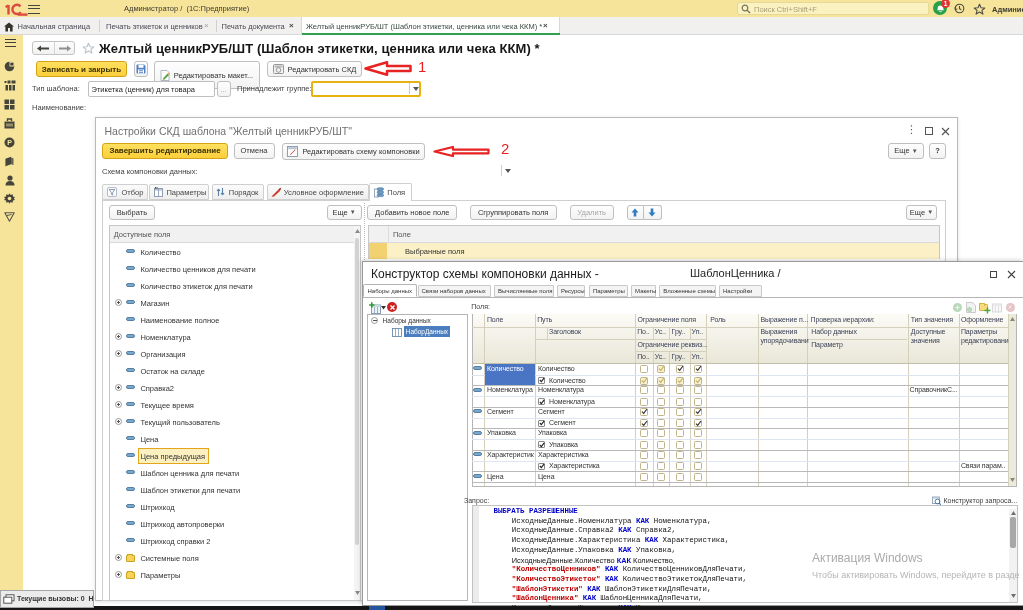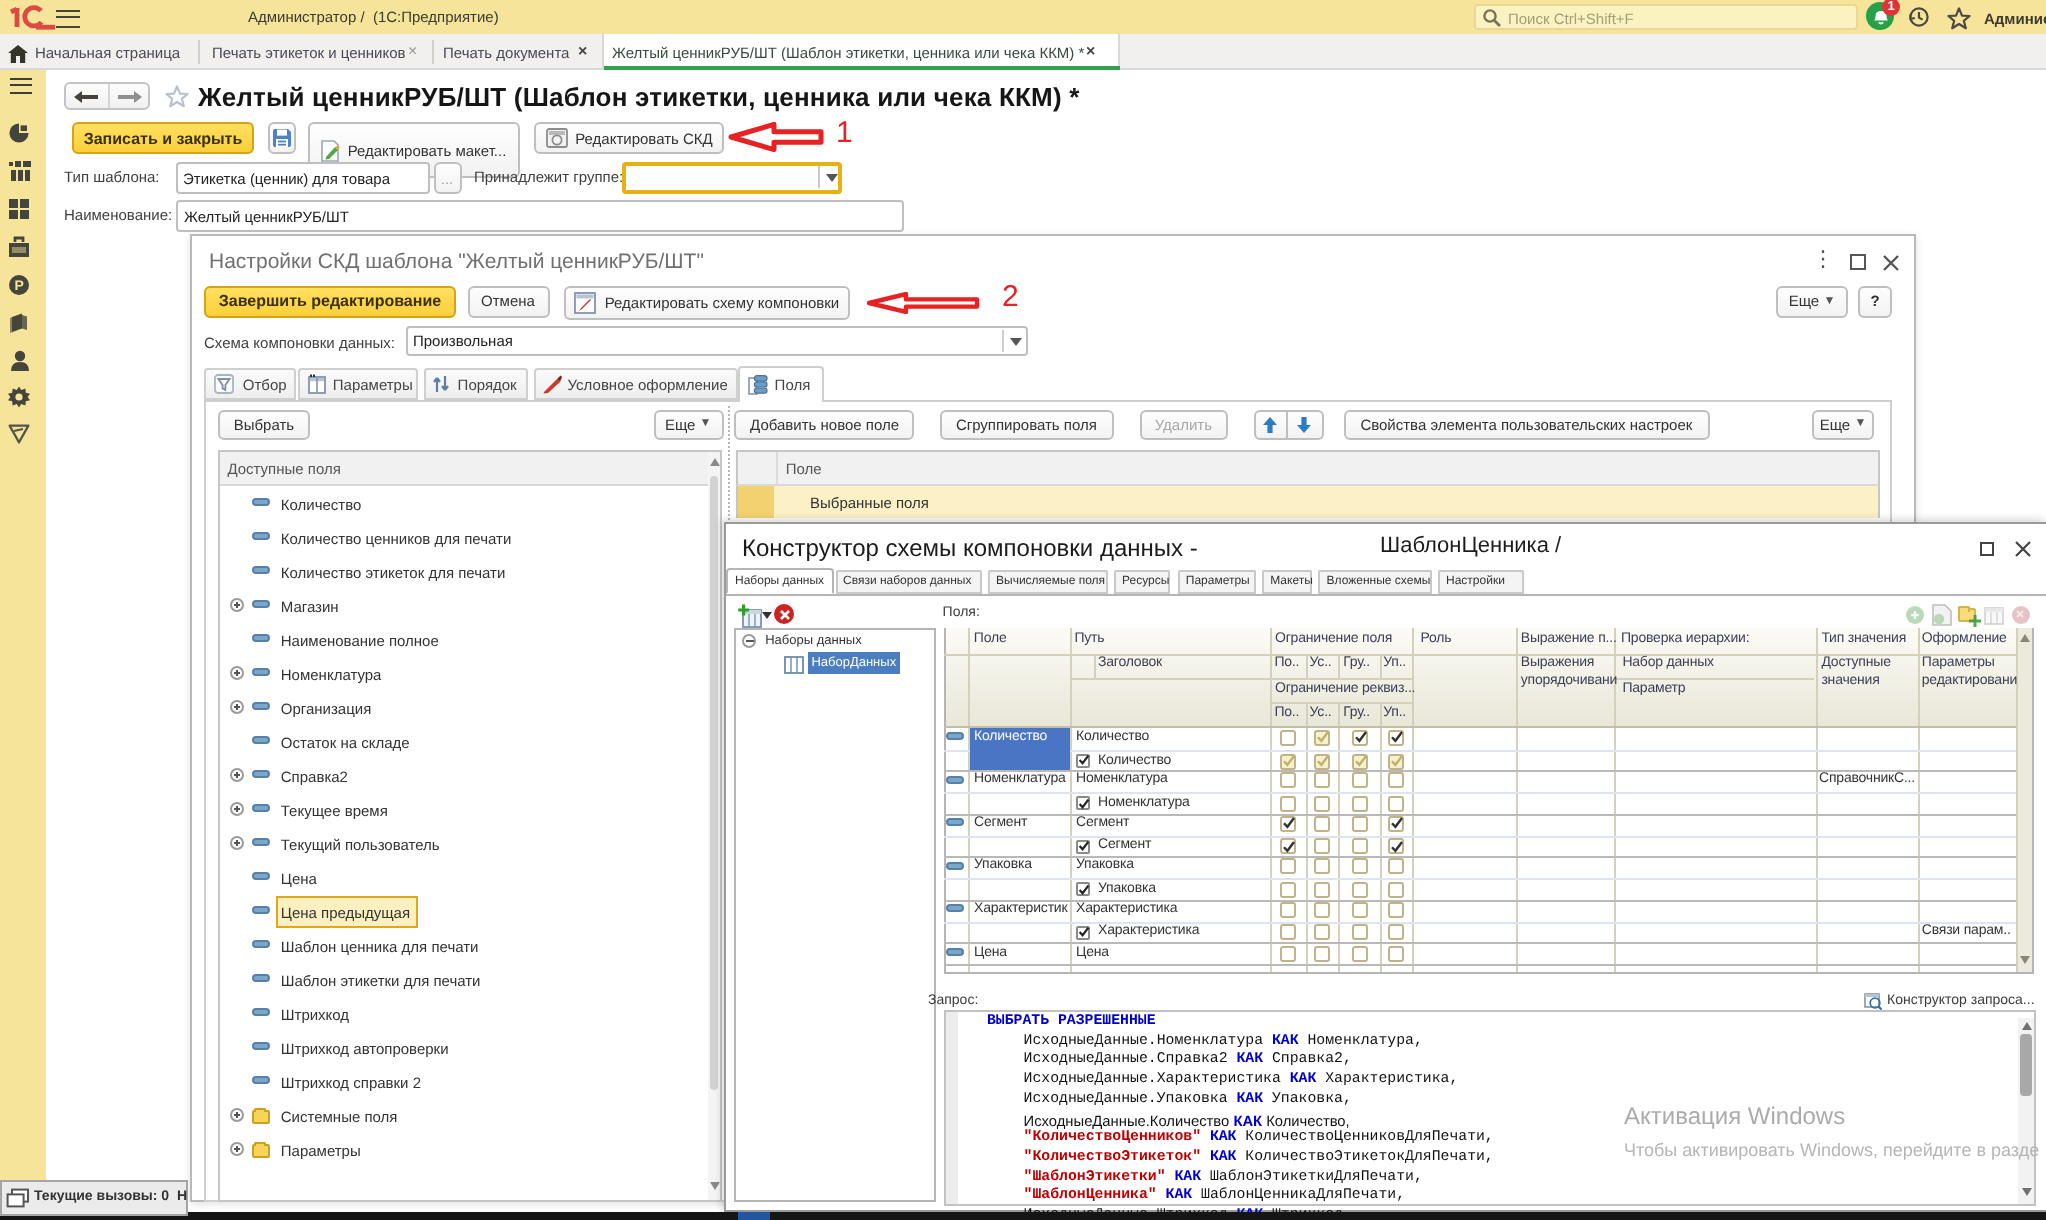--- a/index.html
+++ b/index.html
@@ -172,21 +172,20 @@
 <div class="abs lbl" style="left:32px;top:84px;">Тип шаблона:</div>
 <div class="abs inp" style="left:87.5px;top:81px;width:127px;height:16px;">Этикетка (ценник) для товара</div>
 <div class="abs btn" style="left:216.5px;top:81px;width:14px;height:16px;color:#a2a2a2;">...</div>
 <div class="abs lbl" style="left:237px;top:84px;">Принадлежит группе:</div>
 <div class="abs" style="left:311px;top:80.5px;width:110px;height:16.5px;background:#fff;border:2px solid #e7b211;border-radius:2px;"></div>
 <div class="abs" style="left:409px;top:83px;width:1px;height:11px;background:#c9c9c9;"></div>
 <svg class="abs" style="left:412.5px;top:87px;" width="6" height="4" viewBox="0 0 6 4">
       <path d="M0 0 L6 0 L3 4 Z" fill="#555"></path>
     </svg>
 <div class="abs lbl" style="left:32px;top:103px;">Наименование:</div>
-<div class="abs inp" style="left:88px;top:100px;width:364px;height:16px;">Желтый ценникРУБ/ШТ</div>
 
 <div class="abs" style="left:95px;top:117px;width:863px;height:484px;background:#fff;border:1px solid #b9b9b9;box-shadow:0 1px 4px rgba(0,0,0,0.12);"></div>
 <div class="abs tx" style="left:104.5px;top:124.5px;font-size:10.5px;color:#707070;">Настройки СКД шаблона "Желтый ценникРУБ/ШТ"</div>
 <div class="abs tx" style="left:906px;top:123px;font-size:11px;color:#555;letter-spacing:0;">⋮</div>
 <div class="abs" style="left:924.5px;top:127px;width:8px;height:8px;border:1.4px solid #555;"></div>
 <svg class="abs" style="left:940.5px;top:126.5px;" width="9" height="9" viewBox="0 0 9 9">
       <path d="M1 1 L8 8 M8 1 L1 8" stroke="#555" stroke-width="1.2"></path>
     </svg>
 
 <div class="abs ybtn" style="left:102px;top:142.5px;width:126px;height:16px;">Завершить редактирование</div>
@@ -197,21 +196,20 @@
         <path d="M8.5 4 L4 8.5 L2.5 9.5 L3.5 8 L8 3.5 Z" fill="#c43c30"></path>
       </svg>Редактировать схему компоновки</div>
 <svg class="abs" style="left:433px;top:146px;" width="57" height="11" viewBox="0 0 57 11">
       <path d="M1.5 5.5 L20 1 L20 3.7 L55.5 3.7 L55.5 7.3 L20 7.3 L20 10 Z" fill="#fff" stroke="#e62222" stroke-width="2.2" stroke-linejoin="round"></path>
     </svg>
 <div class="abs tx" style="left:501px;top:140px;font-size:15px;color:#e62222;">2</div>
 <div class="abs btn" style="left:888px;top:142.5px;width:36px;height:16px;">Еще&nbsp;<span style="font-size:6px;color:#555;">▼</span></div>
 <div class="abs btn" style="left:929px;top:142.5px;width:17px;height:16px;font-weight:bold;">?</div>
 
 <div class="abs lbl" style="left:102px;top:166.5px;">Схема компоновки данных:</div>
-<div class="abs inp" style="left:202.5px;top:163px;width:311px;height:15px;">Произвольная</div>
 <div class="abs" style="left:501px;top:165px;width:1px;height:11px;background:#cecece;"></div>
 <svg class="abs" style="left:504.5px;top:168.5px;" width="6" height="4" viewBox="0 0 6 4">
       <path d="M0 0 L6 0 L3 4 Z" fill="#555"></path>
     </svg>
 
 <div class="abs" style="left:102.3px;top:199.5px;width:843.5px;height:401px;border:1px solid #cfcfcf;background:#fff;"></div>
 
 <div class="abs dtab" style="left:102.3px;top:183.5px;width:45.5px;"></div>
 <svg class="abs" style="left:107px;top:187px;" width="10" height="10" viewBox="0 0 10 10">
       <rect x="0.5" y="0.5" width="9" height="9" rx="1.5" fill="#fdfdfd" stroke="#a9b4c4" stroke-width="0.9"></rect>
@@ -256,21 +254,20 @@
 <div class="abs btn" style="left:626.7px;top:204.5px;width:17.5px;height:15px;border-radius:3px 0 0 3px;">
       <svg width="8" height="9" viewBox="0 0 8 9">
         <path d="M4 0.5 L7.5 4.5 L5.3 4.5 L5.3 8.5 L2.7 8.5 L2.7 4.5 L0.5 4.5 Z" fill="#2e7cc2"></path>
       </svg>
     </div>
 <div class="abs btn" style="left:644.2px;top:204.5px;width:17.5px;height:15px;border-left:none;border-radius:0 3px 3px 0;">
       <svg width="8" height="9" viewBox="0 0 8 9">
         <path d="M4 8.5 L7.5 4.5 L5.3 4.5 L5.3 0.5 L2.7 0.5 L2.7 4.5 L0.5 4.5 Z" fill="#2e7cc2"></path>
       </svg>
     </div>
-<div class="abs btn" style="left:671.7px;top:204.5px;width:183px;height:15px;">Свойства элемента пользовательских настроек</div>
 <div class="abs btn" style="left:906px;top:204.5px;width:31px;height:15px;">Еще&nbsp;<span style="font-size:6px;color:#555;">▼</span></div>
 
 <div class="abs" style="left:108.5px;top:225px;width:252px;height:375.5px;border:1px solid #c6c6c6;background:#fff;"></div>
 <div class="abs" style="left:109.5px;top:226px;width:250px;height:16.5px;background:#f1f1f1;border-bottom:1px solid #d9d9d9;"></div>
 <div class="abs tx" style="left:113.7px;top:230px;font-size:7.5px;color:#555;">Доступные поля</div>
 
 <div class="abs" style="left:353.5px;top:226px;width:6.5px;height:374px;background:#f4f4f4;"></div>
 <svg class="abs" style="left:354.5px;top:229px;" width="5" height="4" viewBox="0 0 5 4">
       <path d="M2.5 0 L5 4 L0 4 Z" fill="#8a8a8a"></path>
     </svg>

